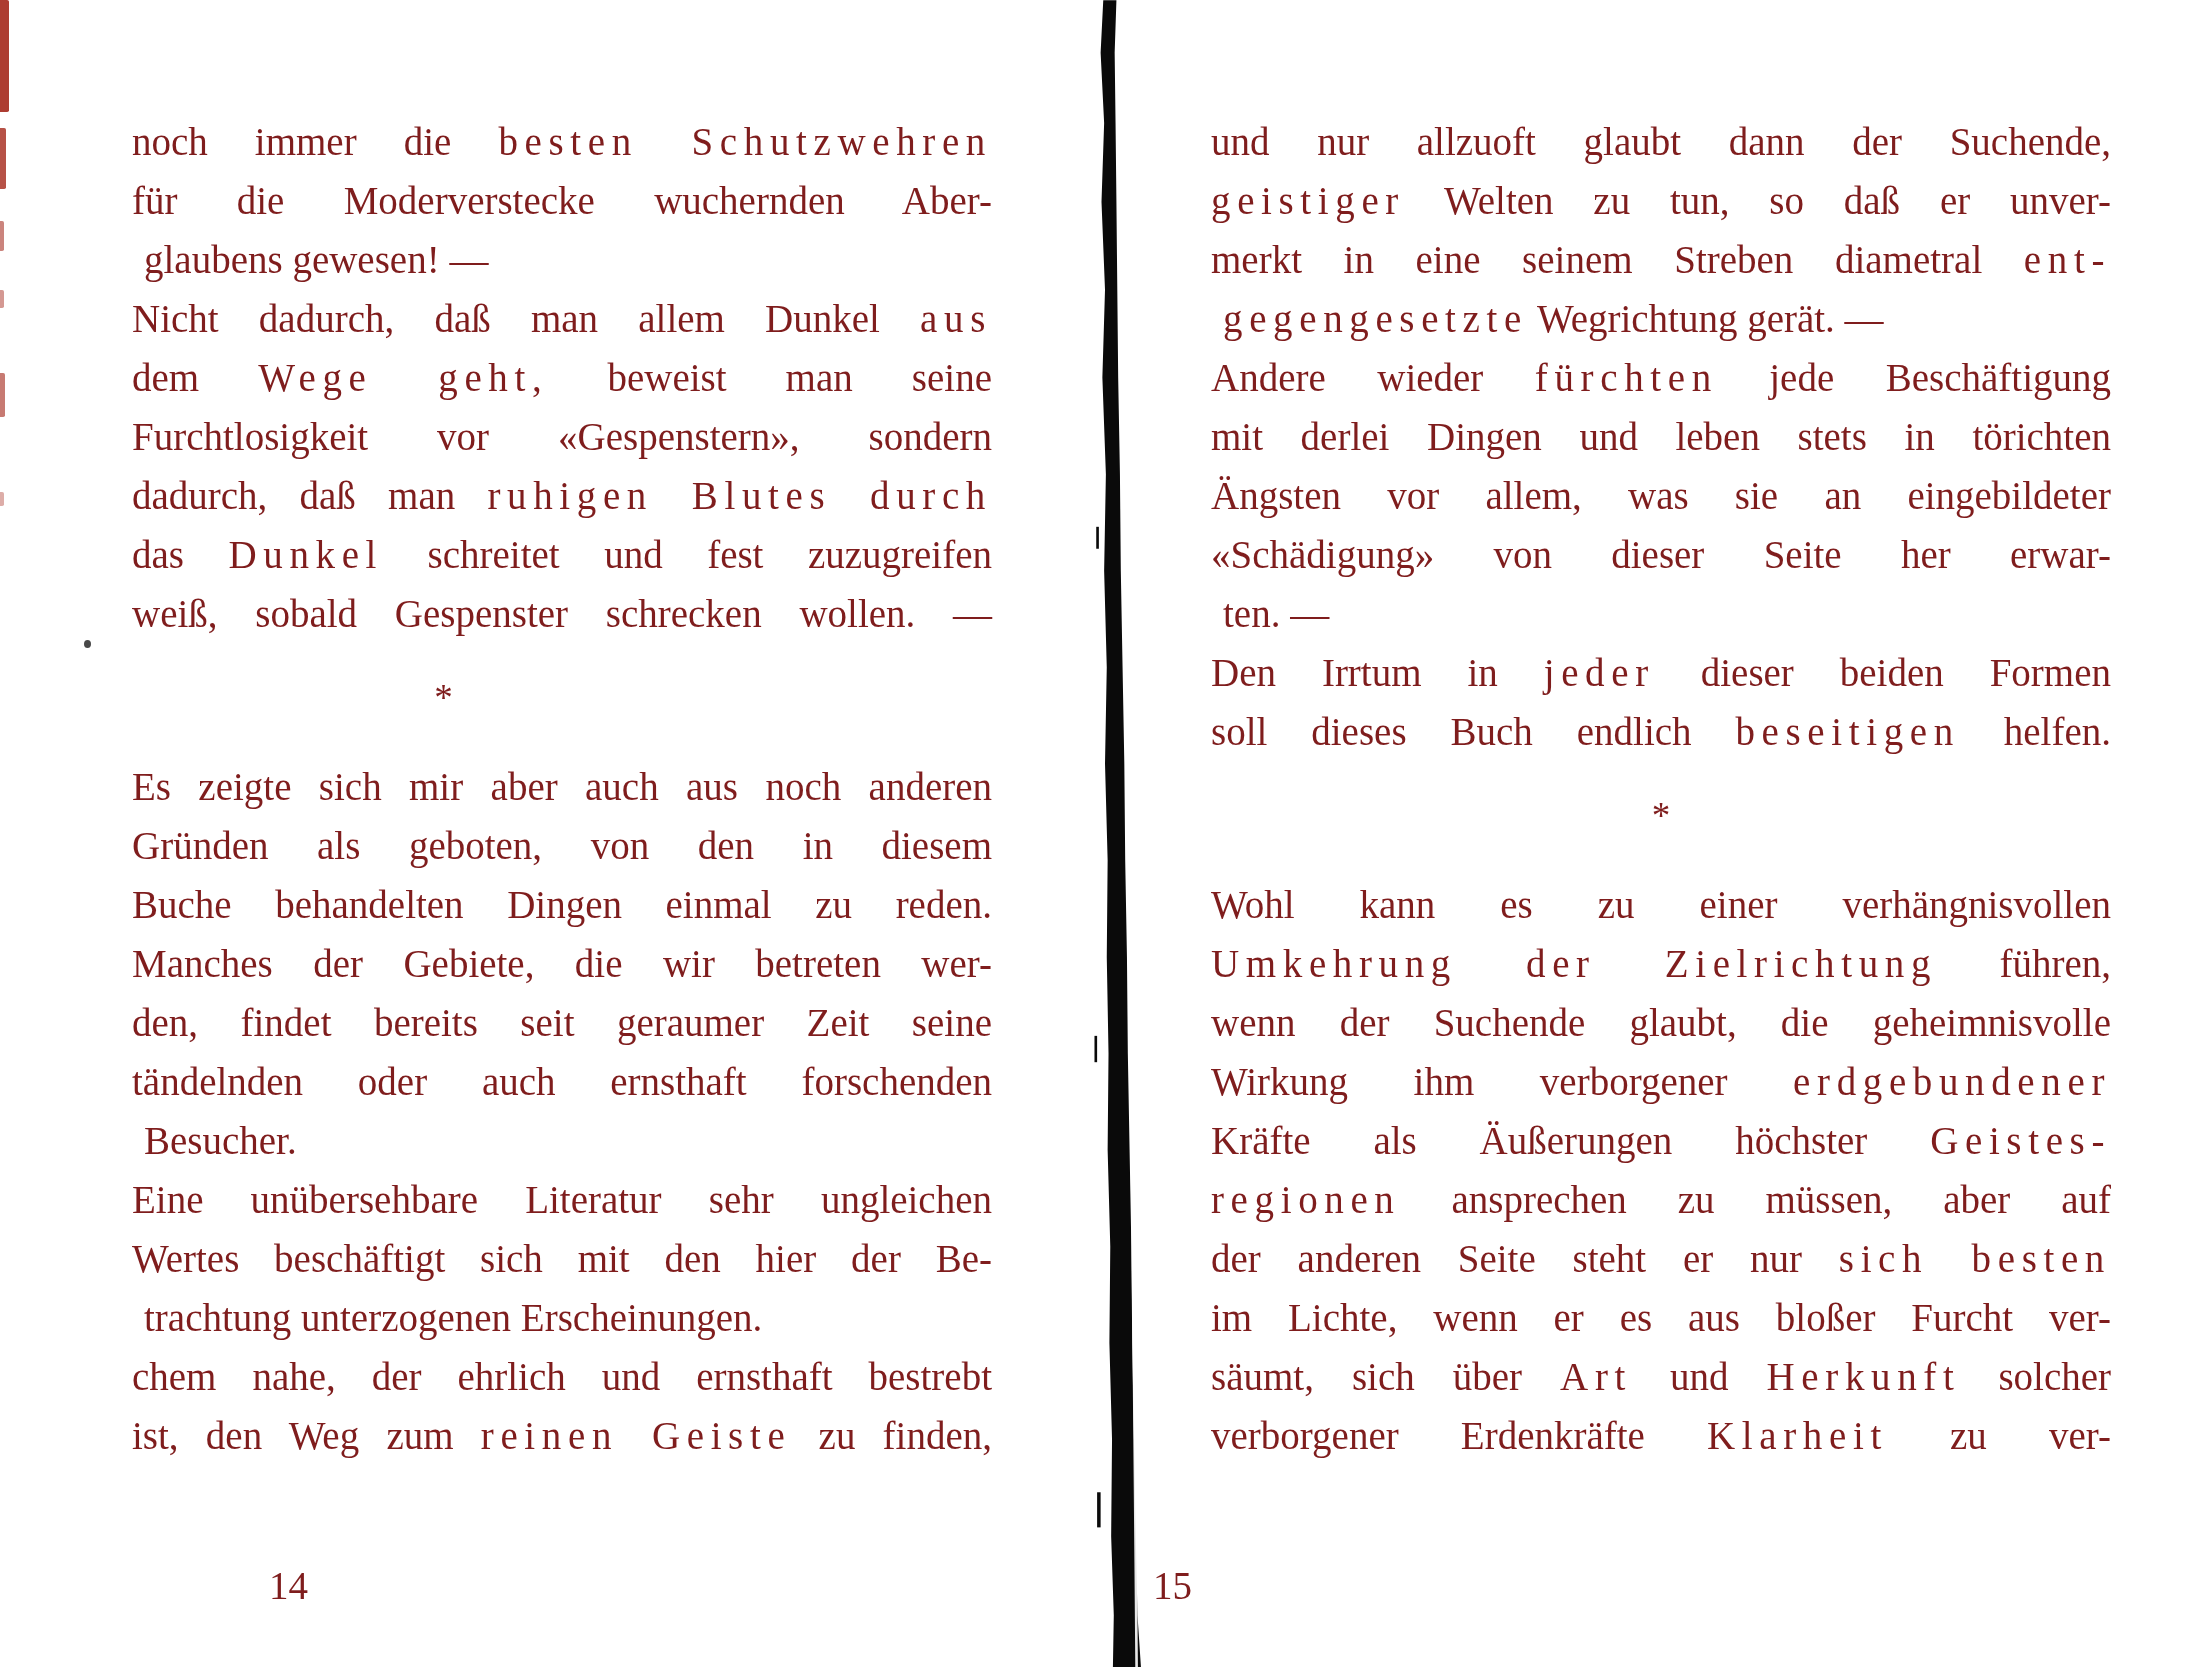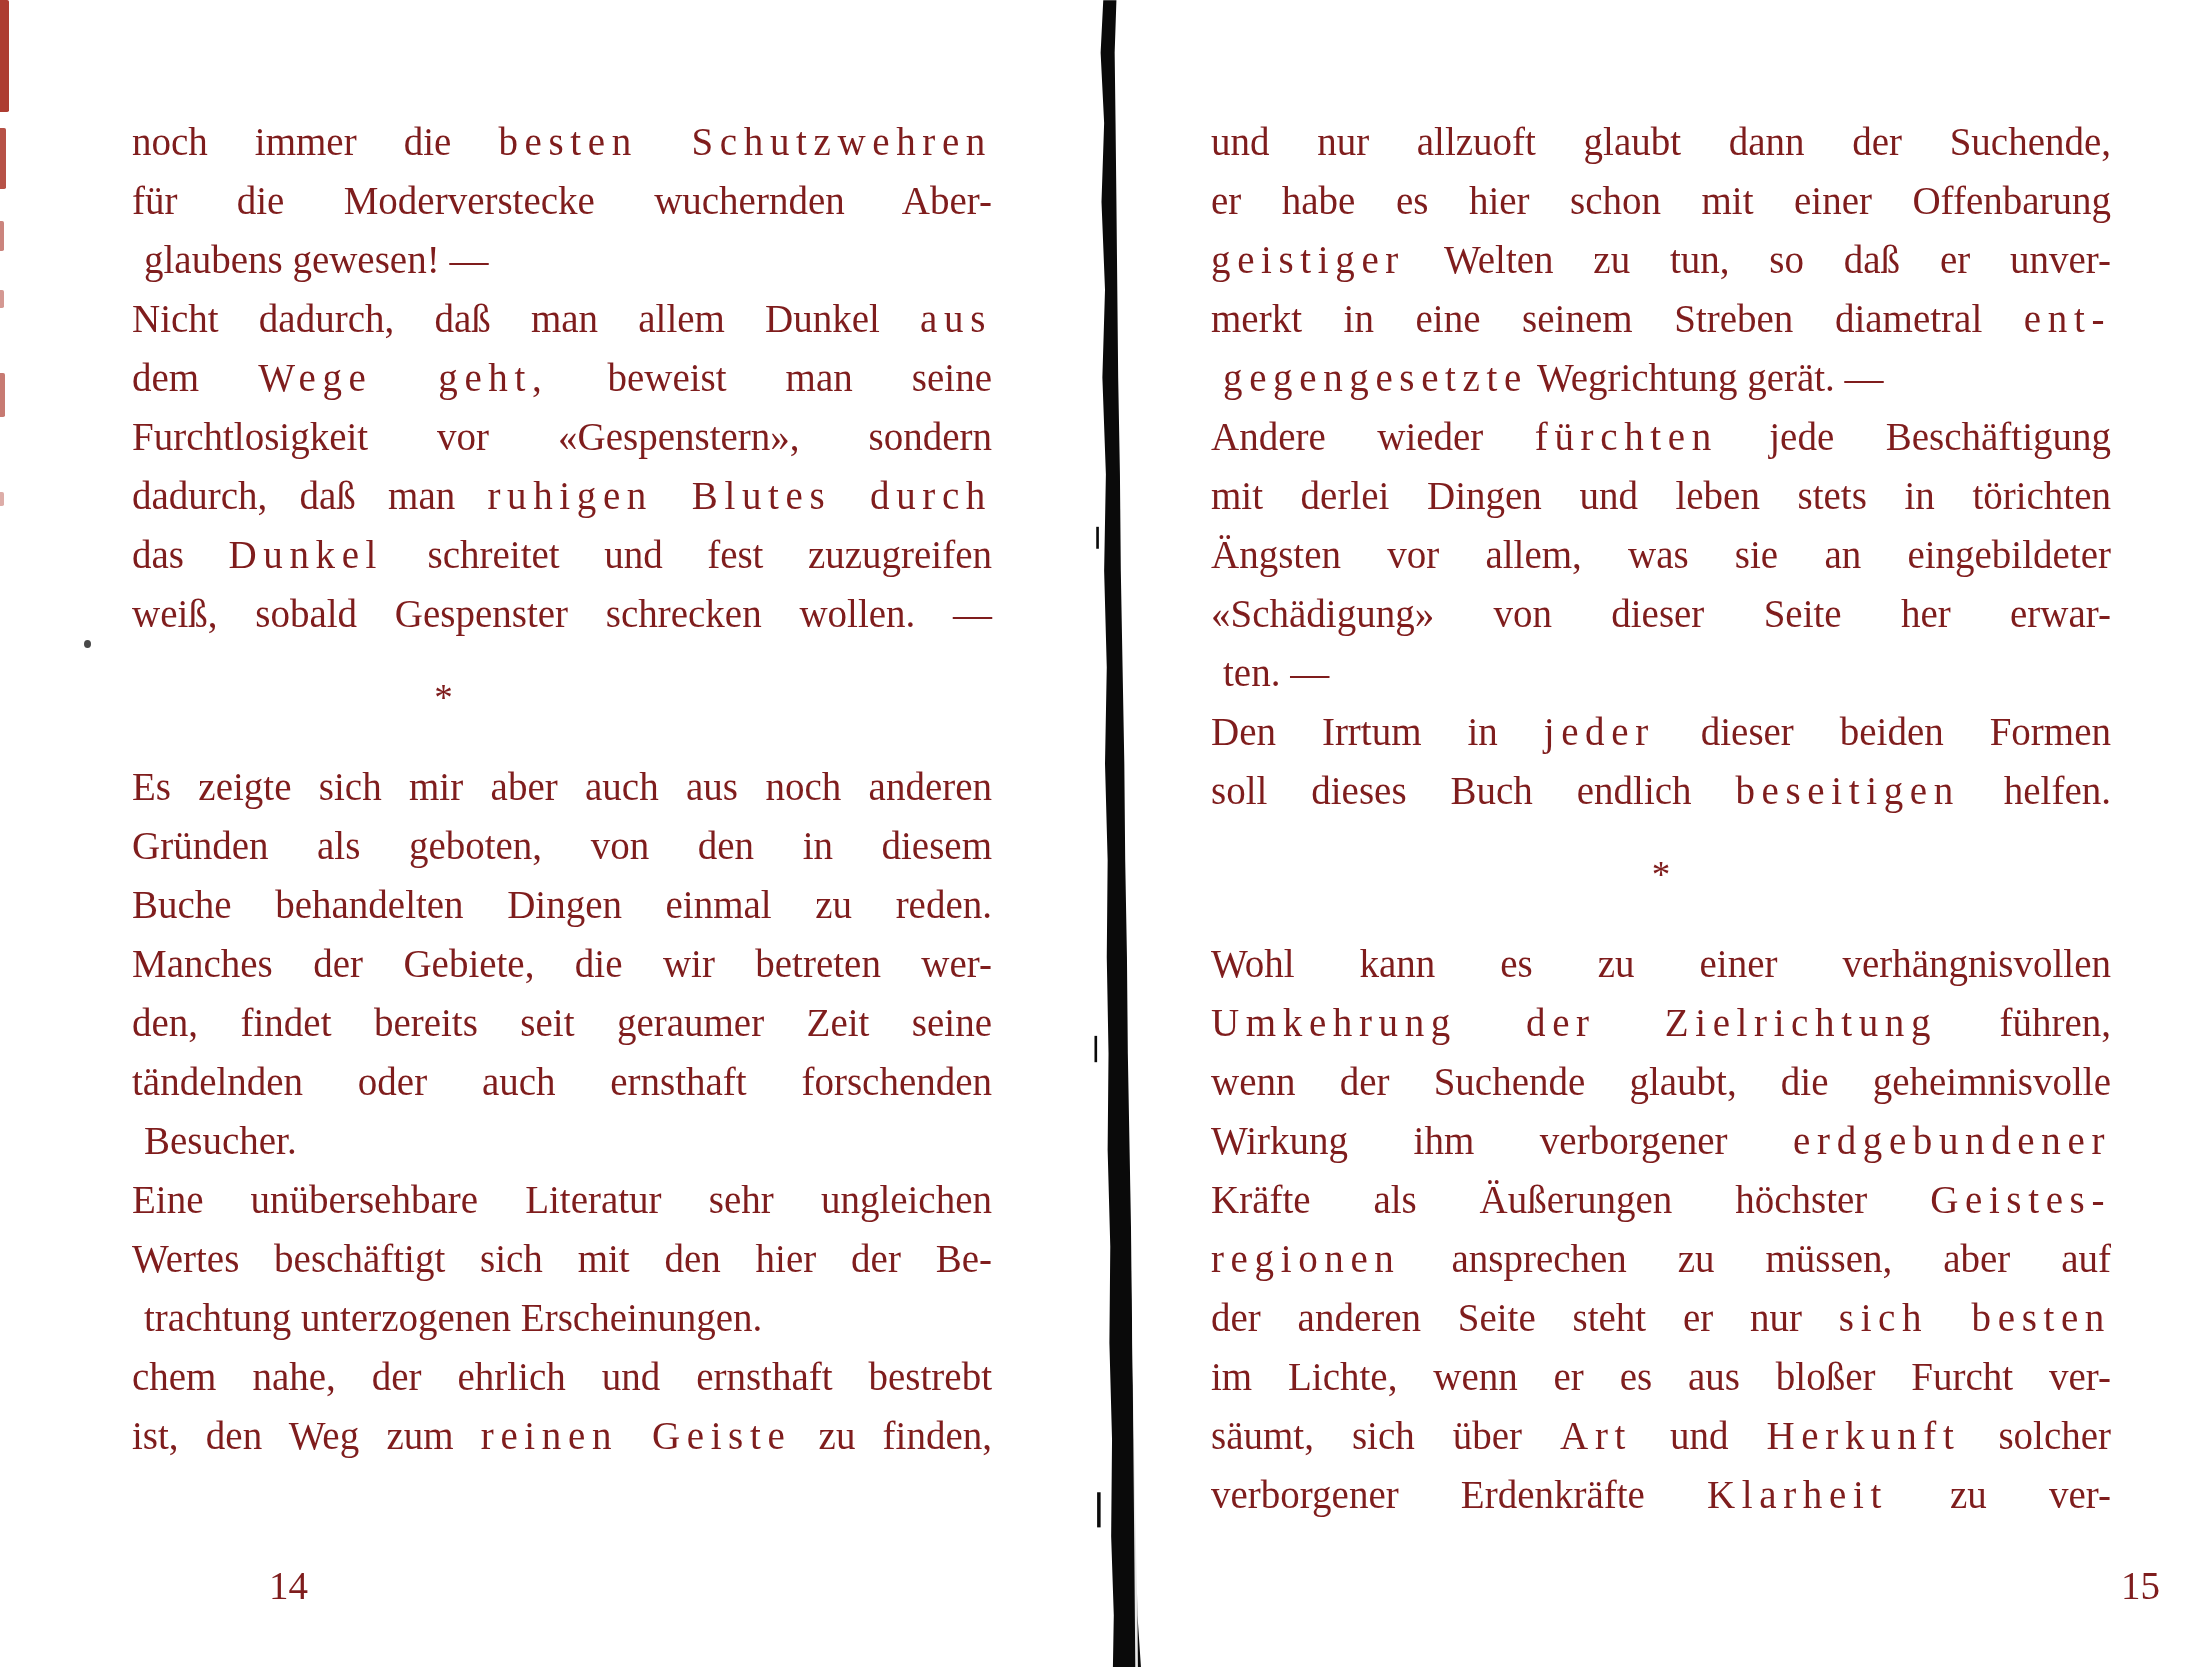--- a/index.html
+++ b/index.html
@@ -24,21 +24,21 @@
   .sep{
     height:114px;display:flex;align-items:center;justify-content:center;
     font-size:37px;
   }
   .col-left .sep{padding-right:237px;}
   .ast{transform:translateY(-3.5px);}
   .pagenum{
     position:absolute;top:1556px;font-size:39px;line-height:59px;
   }
   .pagenum-left{left:132px;width:176px;text-align:right;}
-  .pagenum-right{left:1260px;width:900px;text-align:right;}
+  .pagenum-right{left:1153px;width:900px;}
   .gutter-svg{position:absolute;left:0;top:0;pointer-events:none;}
   .gutter-path{fill:#0a0a0a;}
   .gutter-slit{stroke:#ffffff;stroke-width:3;fill:none;opacity:0.9;}
   .edge-mark{position:absolute;left:0;border-radius:0 1.8px 1.8px 0;}
   .speck{position:absolute;background:#1a1a1a;border-radius:50%;opacity:0.8;}
 </style>
 </head>
 <body>
 
 <div class="canvas">
@@ -65,21 +65,20 @@
       <div class="line nojust"><span>Besucher.</span></div>
       <div class="line"><span>Eine unübersehbare Literatur sehr ungleichen</span></div>
       <div class="line"><span>Wertes beschäftigt sich mit den hier der Be-</span></div>
       <div class="line nojust"><span>trachtung unterzogenen Erscheinungen.</span></div>
       <div class="line"><span>chem nahe, der ehrlich und ernsthaft bestrebt</span></div>
       <div class="line"><span>ist, den Weg zum </span><span class="sp">reinen Geiste</span><span> zu finden,</span></div>
     </div>
 
   <div class="col col-right" id="right-col">
       <div class="line"><span>und nur allzuoft glaubt dann der Suchende,</span></div>
-      <div class="line"><span>er habe es hier schon mit einer Offenbarung</span></div>
       <div class="line"><span class="sp">geistiger</span><span> Welten zu tun, so daß er unver-</span></div>
       <div class="line"><span>merkt in eine seinem Streben diametral </span><span class="sp">ent-</span></div>
       <div class="line nojust"><span class="sp">gegengesetzte</span><span> Wegrichtung gerät. —</span></div>
       <div class="line"><span>Andere wieder </span><span class="sp">fürchten</span><span> jede Beschäftigung</span></div>
       <div class="line"><span>mit derlei Dingen und leben stets in törichten</span></div>
       <div class="line"><span>Ängsten vor allem, was sie an eingebildeter</span></div>
       <div class="line"><span>«Schädigung» von dieser Seite her erwar-</span></div>
       <div class="line nojust"><span>ten. —</span></div>
       <div class="line"><span>Den Irrtum in </span><span class="sp">jeder</span><span> dieser beiden Formen</span></div>
       <div class="line"><span>soll dieses Buch endlich </span><span class="sp">beseitigen</span><span> helfen.</span></div>

